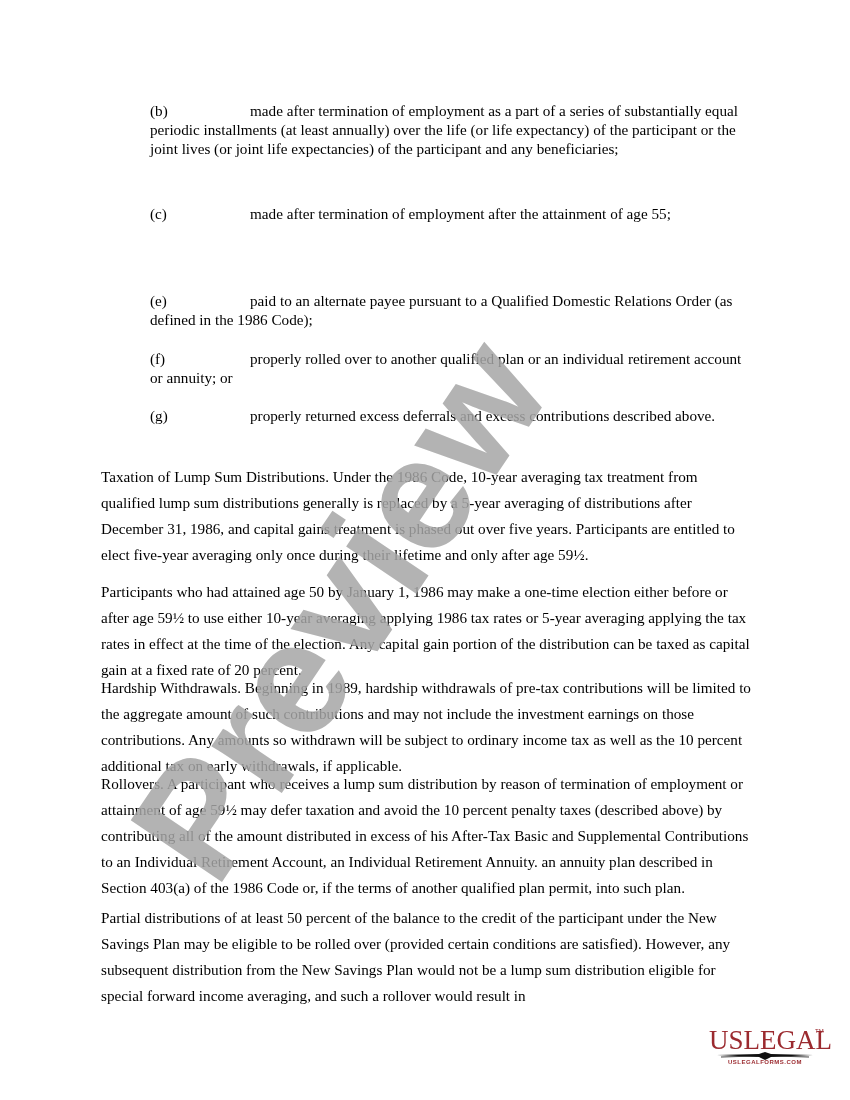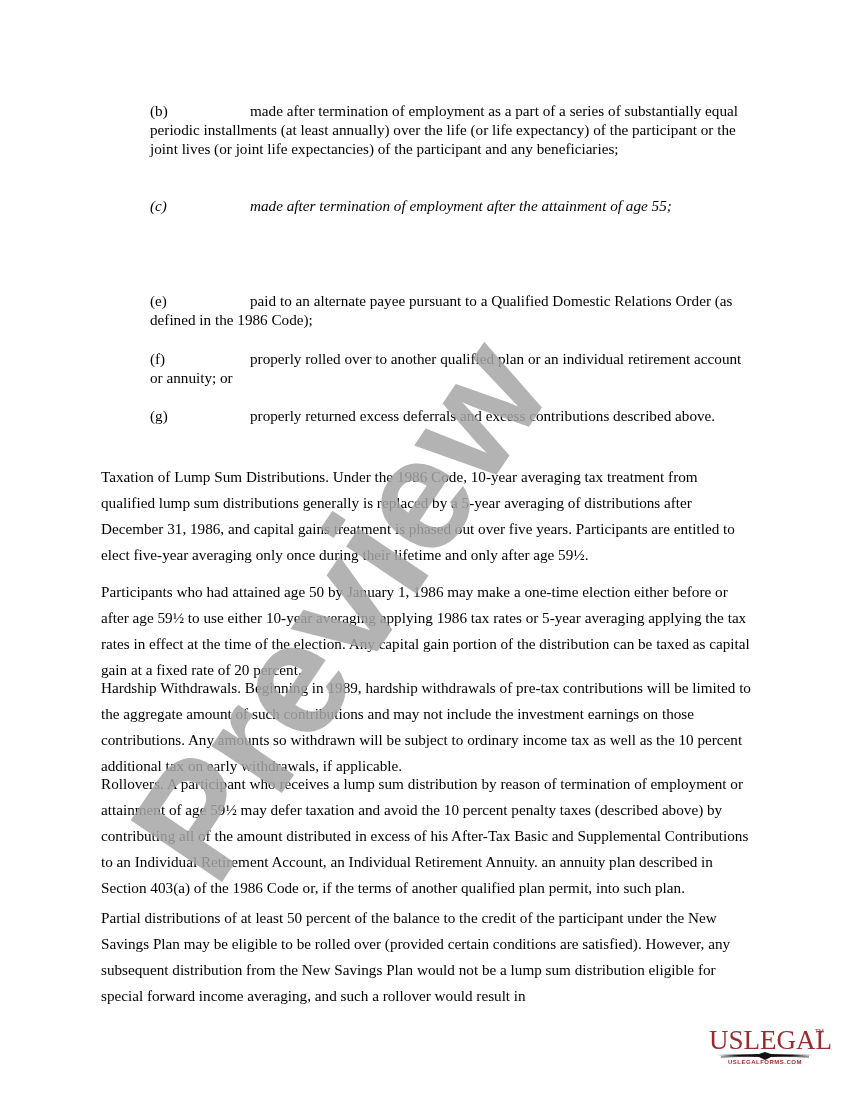--- a/index.html
+++ b/index.html
@@ -16,21 +16,21 @@
   .logo-eagle{position:absolute;left:10px;top:26px;}
 </style>
 </head>
 <body>
 
 <div class="page">
 
   <div class="item" style="top:101px;">
     <span class="lbl-wrap">(b)</span><span>made after termination of employment as a part of a series of substantially equal periodic installments (at least annually) over the life (or life expectancy) of the participant or the joint lives (or joint life expectancies) of the participant and any beneficiaries;</span>
   </div>
-  <div class="item" style="top:196px;font-style:italic;">
+  <div class="item" style="top:204px;">
     <span class="lbl-wrap">(c)</span><span>made after termination of employment after the attainment of age 55;</span>
   </div>
   <div class="item" style="top:291px;">
     <span class="lbl-wrap">(e)</span><span>paid to an alternate payee pursuant to a Qualified Domestic Relations Order (as defined in the 1986 Code);</span>
   </div>
   <div class="item" style="top:406px;">
     <span class="lbl-wrap">(g)</span><span>properly returned excess deferrals and excess contributions described above.</span>
   </div>
   <div class="item" style="top:349px;">
     <span class="lbl-wrap">(f)</span><span>properly rolled over to another qualified plan or an individual retirement account or annuity; or</span>

